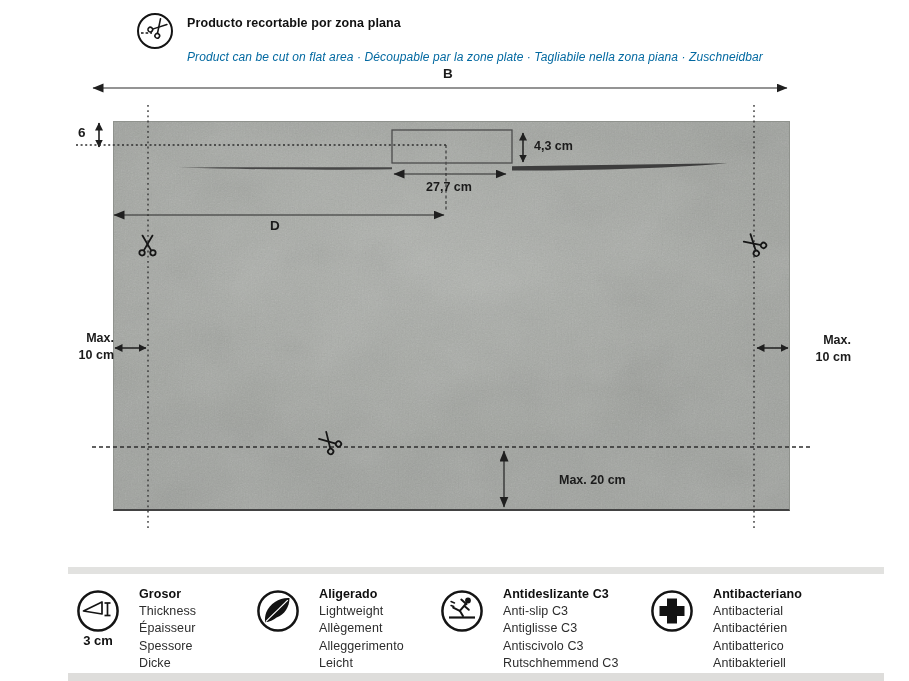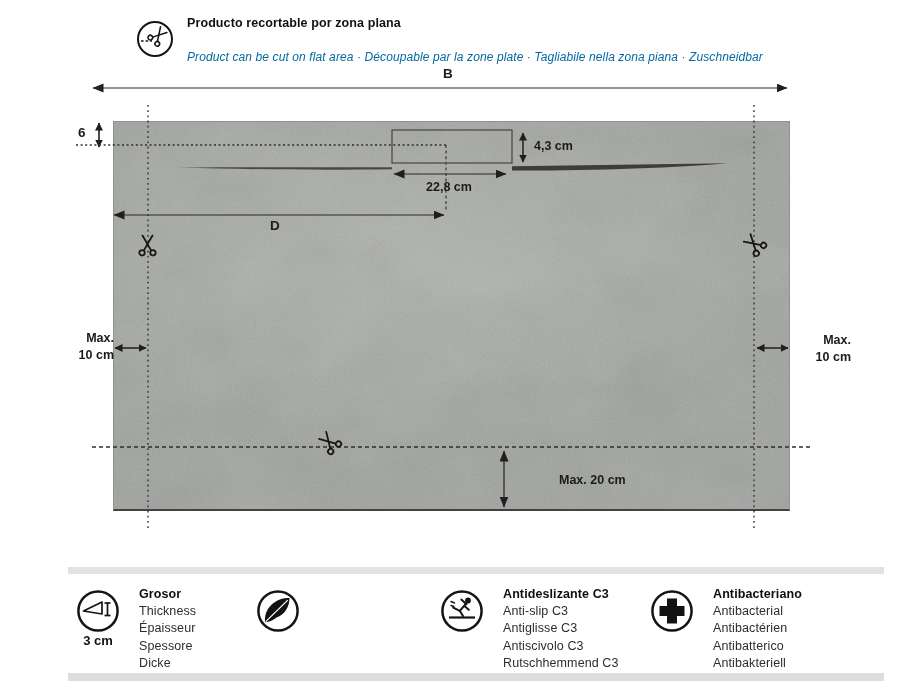--- a/index.html
+++ b/index.html
@@ -1,20 +1,20 @@
 <!DOCTYPE html>
 <html><head>
 <meta charset="utf-8">
 <style>
   html,body{margin:0;padding:0;background:#fff;}
   #canvas{position:relative;width:909px;height:681px;background:#ffffff;overflow:hidden;
           font-family:"Liberation Sans",sans-serif;color:#1c1c1c;}
 
   
-  .header{position:absolute;left:137px;top:13px;display:flex;gap:14px;align-items:center;}
+  .header{position:absolute;left:137px;top:13px;display:flex;gap:14px;align-items:flex-start;}
   .badge{width:36px;height:36px;border:2.4px solid #141414;border-radius:50%;
          box-sizing:border-box;position:relative;flex:0 0 auto;background:#fff;}
   .hdr-text{padding-top:3px;}
   .hdr-title{font-weight:bold;font-size:12.5px;letter-spacing:.1px;color:#111;}
   .hdr-sub{font-size:12px;margin-top:20px;color:#0369a1;letter-spacing:.1px;font-style:italic;}
 
   
   .tray{position:absolute;left:113px;top:121px;width:677px;height:390px;box-sizing:border-box;
         background:radial-gradient(ellipse 60% 50% at 45% 35%, rgba(255,255,255,.09), rgba(0,0,0,.05)),#a7aaa5;
         border:1px solid #8f928d;border-bottom:2.5px solid #424242;}
@@ -128,21 +128,21 @@
       <use href="#sym-scissors" width="21" height="23"></use>
     </g>
     <g transform="translate(319,431) rotate(-44 10.5 11.5)">
       <use href="#sym-scissors" width="21" height="23"></use>
     </g>
   </svg>
 
   <div class="lbl big" style="left:443px;top:66px;">B</div>
   <div class="lbl big" style="left:78px;top:125px;">6</div>
   <div class="lbl" style="left:534px;top:139px;">4,3 cm</div>
-  <div class="lbl" style="left:426px;top:180px;">22,8 cm</div>
+  <div class="lbl" style="left:426px;top:180px;">27,7 cm</div>
   <div class="lbl big" style="left:270px;top:218px;">D</div>
 
   <div class="lbl center" style="left:60px;top:330px;width:54px;">
     <div>Max.</div>
     <div>10 cm</div>
   </div>
   <div class="lbl center" style="left:797px;top:332px;width:54px;">
     <div>Max.</div>
     <div>10 cm</div>
   </div>
@@ -177,20 +177,27 @@
 
   <div class="feature" style="left:256px;">
     <div class="f-icon-col">
       <div class="f-icon">
         <svg viewBox="0 0 44 44" width="44" height="44">
           <circle cx="22" cy="22" r="19.6" fill="none" stroke="#141414" stroke-width="2.5"></circle>
           <path d="M33.5,9 C24,8.2 14,14.2 10.3,23.2 C9.2,26.2 8.7,29.5 9.1,33.2 C13.4,32.8 17.5,31.1 20.6,28.4 C28.6,25.6 33.5,18 33.5,9 Z" fill="#121212"></path>
           <path d="M9.8,32.6 C17.5,24.8 25.5,17.5 31.8,11.2" stroke="#fff" stroke-width="1.2" fill="none"></path>
         </svg>
       </div>
+    </div>
+    <div class="f-labels">
+      <div class="f-head">Aligerado</div>
+      <div>Lightweight</div>
+      <div>Allègement</div>
+      <div>Alleggerimento</div>
+      <div>Leicht</div>
     </div>
   </div>
 
   <div class="feature" style="left:440px;">
     <div class="f-icon-col">
       <div class="f-icon">
         <svg viewBox="0 0 44 44" width="44" height="44">
           <circle cx="22" cy="22" r="19.6" fill="none" stroke="#141414" stroke-width="2.5"></circle>
           <line x1="9" y1="28.5" x2="35" y2="28.5" stroke="#141414" stroke-width="2.2"></line>
           <circle cx="28" cy="11.5" r="2.9" fill="#141414"></circle>

